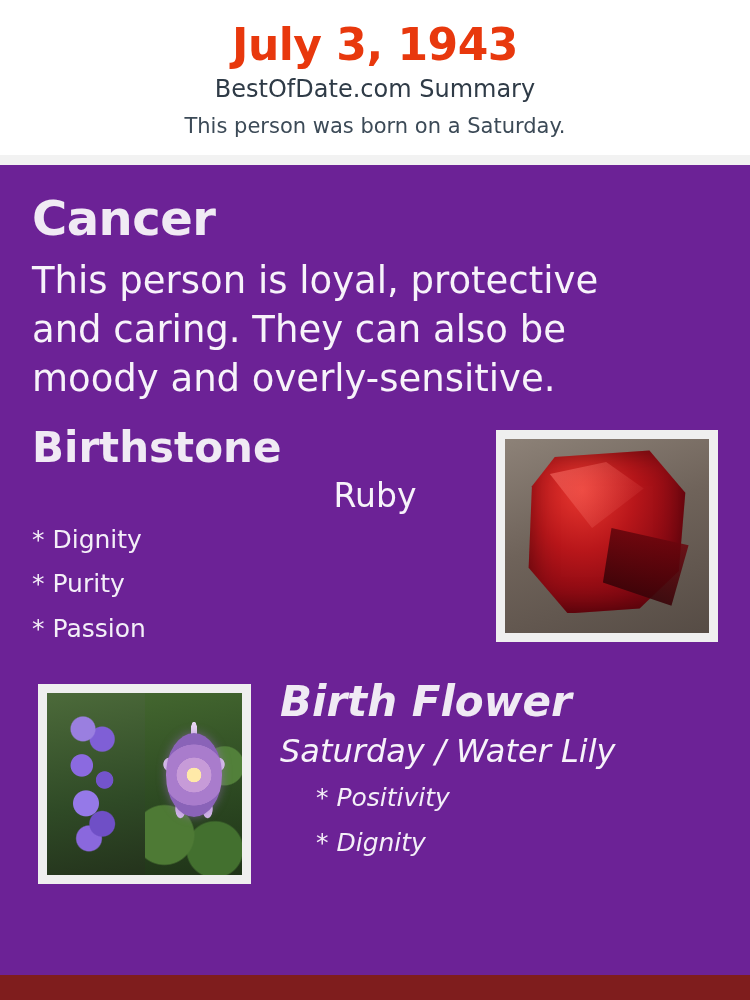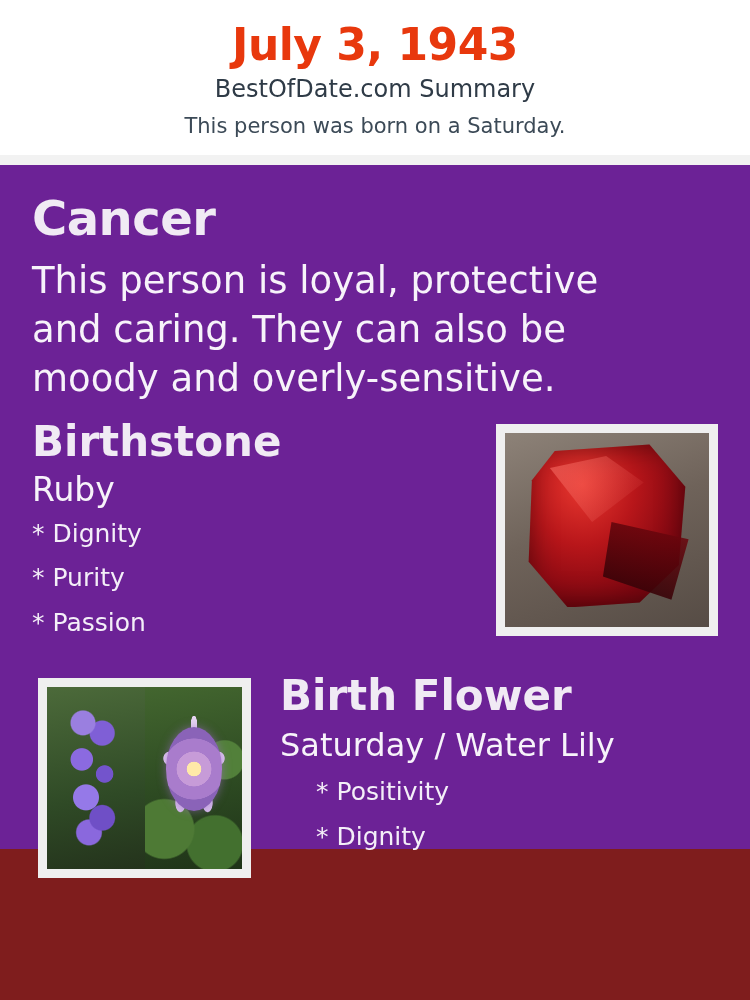--- a/index.html
+++ b/index.html
@@ -52,21 +52,21 @@
     background: #f2f2f2;
   }
 
   
   .panel {
     background: #6b2494;
     background: #6c2296;
     color: #ffffff;
     padding: 28px 32px 20px 32px;
     box-sizing: border-box;
-    height: 684px;
+    height: 810px;
     position: relative;
   }
 
   .zodiac-name {
     font-size: 48px;
     font-weight: bold;
     color: #f0eaf4;
     line-height: 1.05;
     margin: 0 0 14px 0;
     letter-spacing: -0.5px;
@@ -74,36 +74,37 @@
   .zodiac-desc {
     font-size: 37px;
     line-height: 1.32;
     color: #f7f3fa;
     margin: 0;
     max-width: 610px;
   }
 
   
   .birthstone-block {
-    margin-top: 16px;
+    margin-top: 22px;
     position: relative;
     min-height: 230px;
   }
   .section-title {
     font-size: 42px;
     font-weight: bold;
     color: #f0eaf4;
     line-height: 1.05;
     margin: 0 0 6px 0;
   }
   .section-sub {
     font-size: 33px;
     color: #f7f3fa;
     line-height: 1.2;
     margin: 0 0 10px 0;
+    text-align: center;
   }
   .trait {
     font-size: 25px;
     color: #f4eff8;
     line-height: 1.1;
     margin: 0 0 17px 0;
   }
 
   .stone-frame {
     position: absolute;
@@ -229,20 +230,21 @@
       radial-gradient(ellipse at 50% 8%, #e6d4f2 0 6%, transparent 7%),
       radial-gradient(ellipse at 14% 40%, #dcc7ee 0 7%, transparent 8%),
       radial-gradient(ellipse at 86% 40%, #dcc7ee 0 7%, transparent 8%),
       radial-gradient(ellipse at 30% 82%, #d3bae9 0 7%, transparent 8%),
       radial-gradient(ellipse at 70% 82%, #d3bae9 0 7%, transparent 8%);
   }
 
   .flower-text {
     margin-left: 240px;
     text-align: left;
+    font-style: italic;
   }
   .flower-title {
     font-size: 42px;
     font-weight: bold;
     color: #f0eaf4;
     line-height: 1.05;
     margin: 0 0 8px 8px;
   }
   .flower-sub {
     font-size: 32px;

